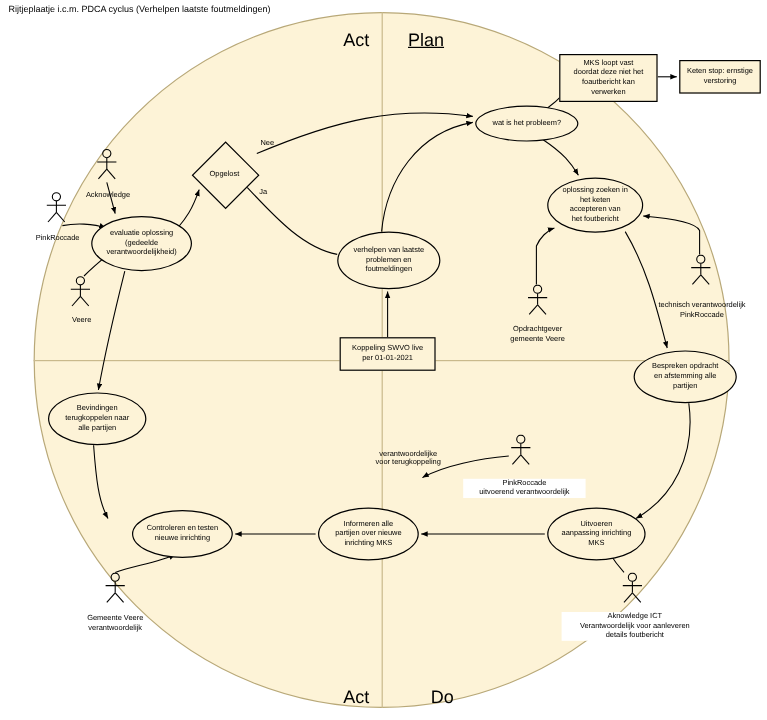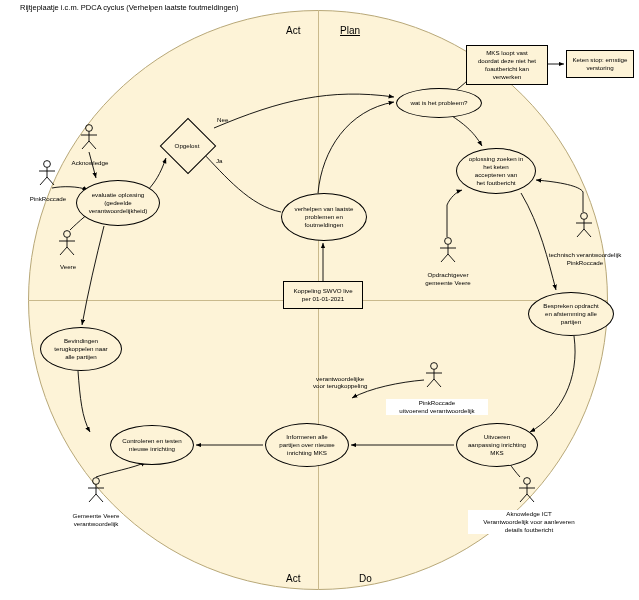--- a/index.html
+++ b/index.html
@@ -12,21 +12,21 @@
   }
   #canvas {
     position: relative;
     width: 639px;
     height: 600px;
     background: #ffffff;
     overflow: hidden;
   }
   #title {
     position: absolute;
-    left: 20px;
+    left: 7px;
     top: 3px;
     font-size: 7.5px;
     color: #000;
     white-space: nowrap;
   }
   .circle {
     position: absolute;
     left: 28px;
     top: 10px;
     width: 580px;
@@ -38,21 +38,21 @@
   }
   .quadline {
     position: absolute;
     background: #c9b98c;
   }
   .quad-v { left: 318px; top: 10px; width: 1px; height: 580px; }
   .quad-h { left: 28px; top: 300px; width: 580px; height: 1px; }
 
   .quadlabel {
     position: absolute;
-    font-size: 10px;
+    font-size: 15px;
     color: #000;
   }
 
   svg#wires {
     position: absolute;
     left: 0; top: 0;
     width: 639px;
     height: 600px;
     pointer-events: none;
   }

